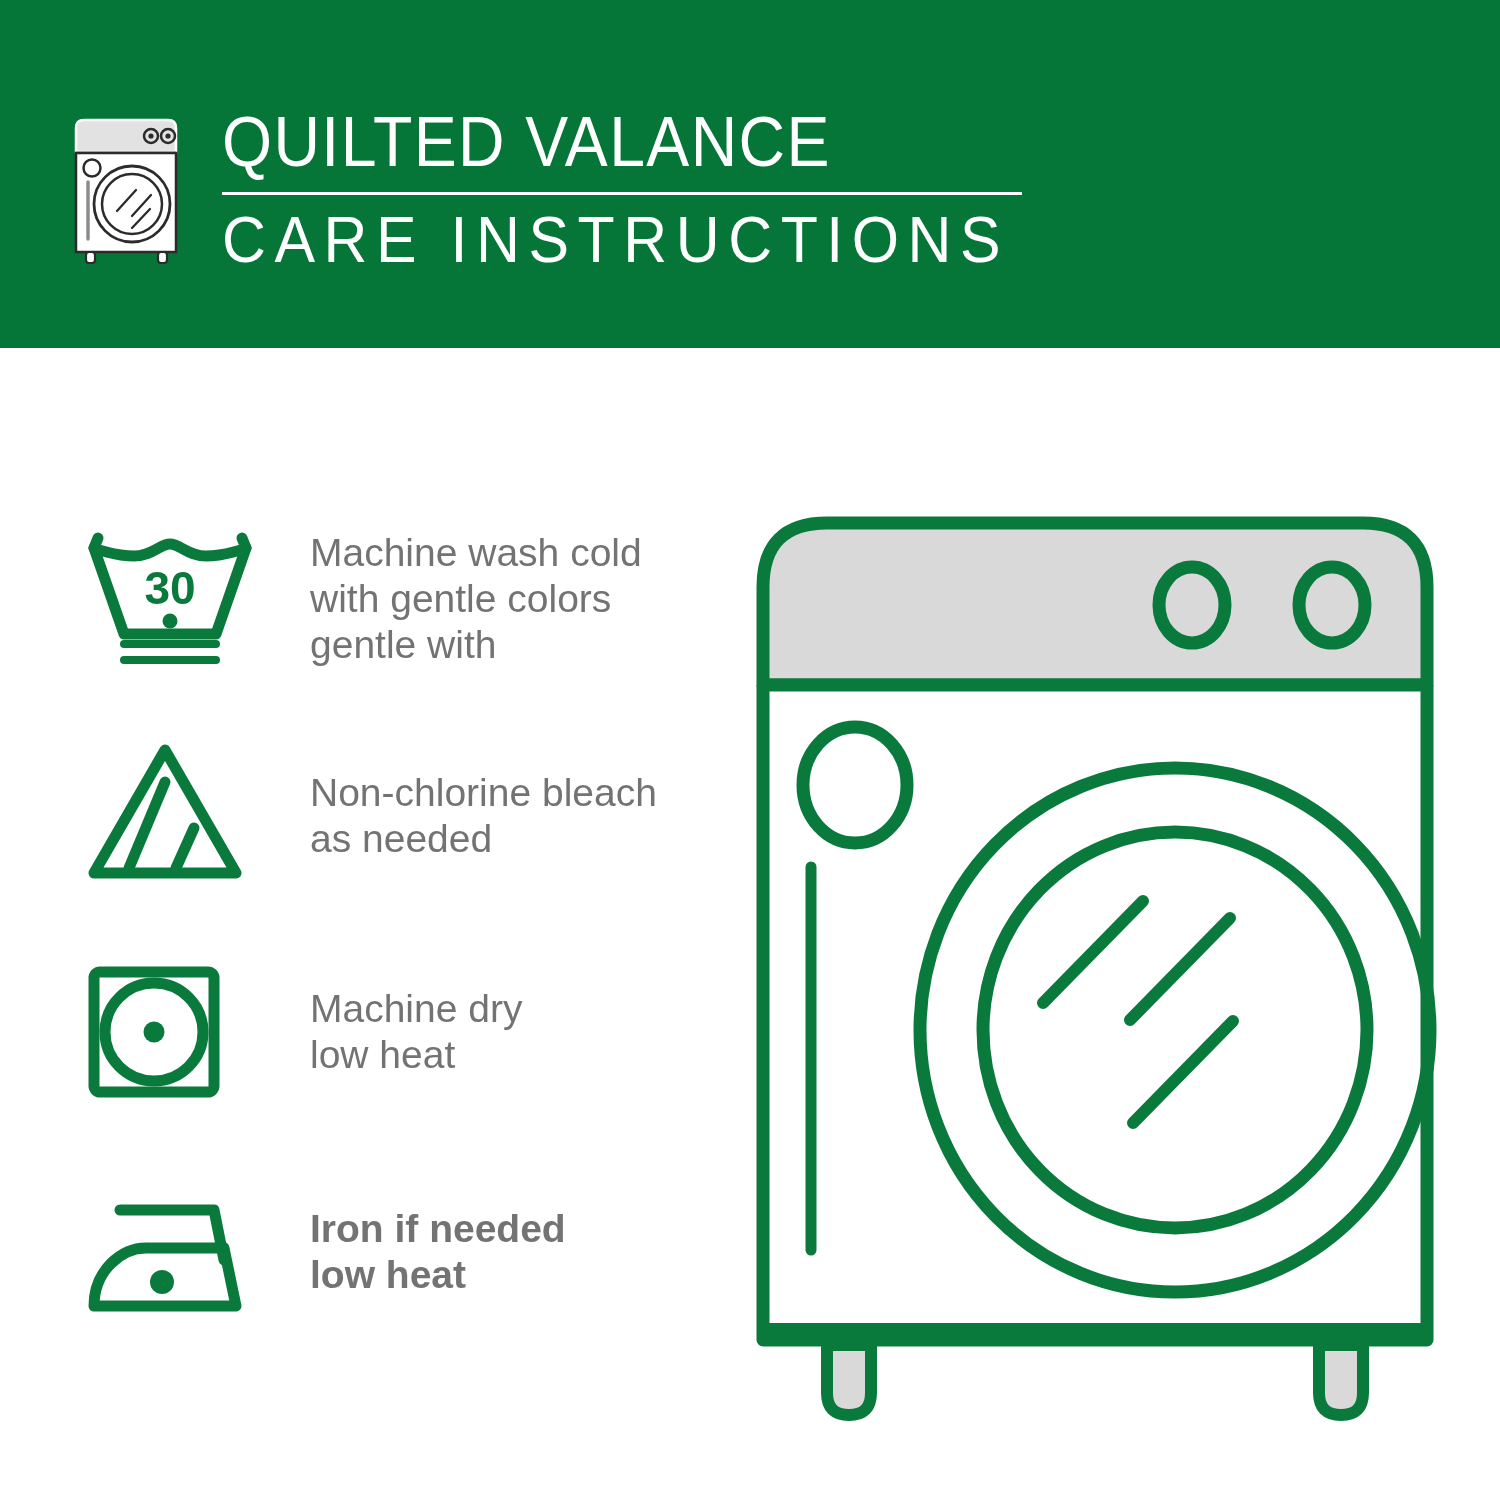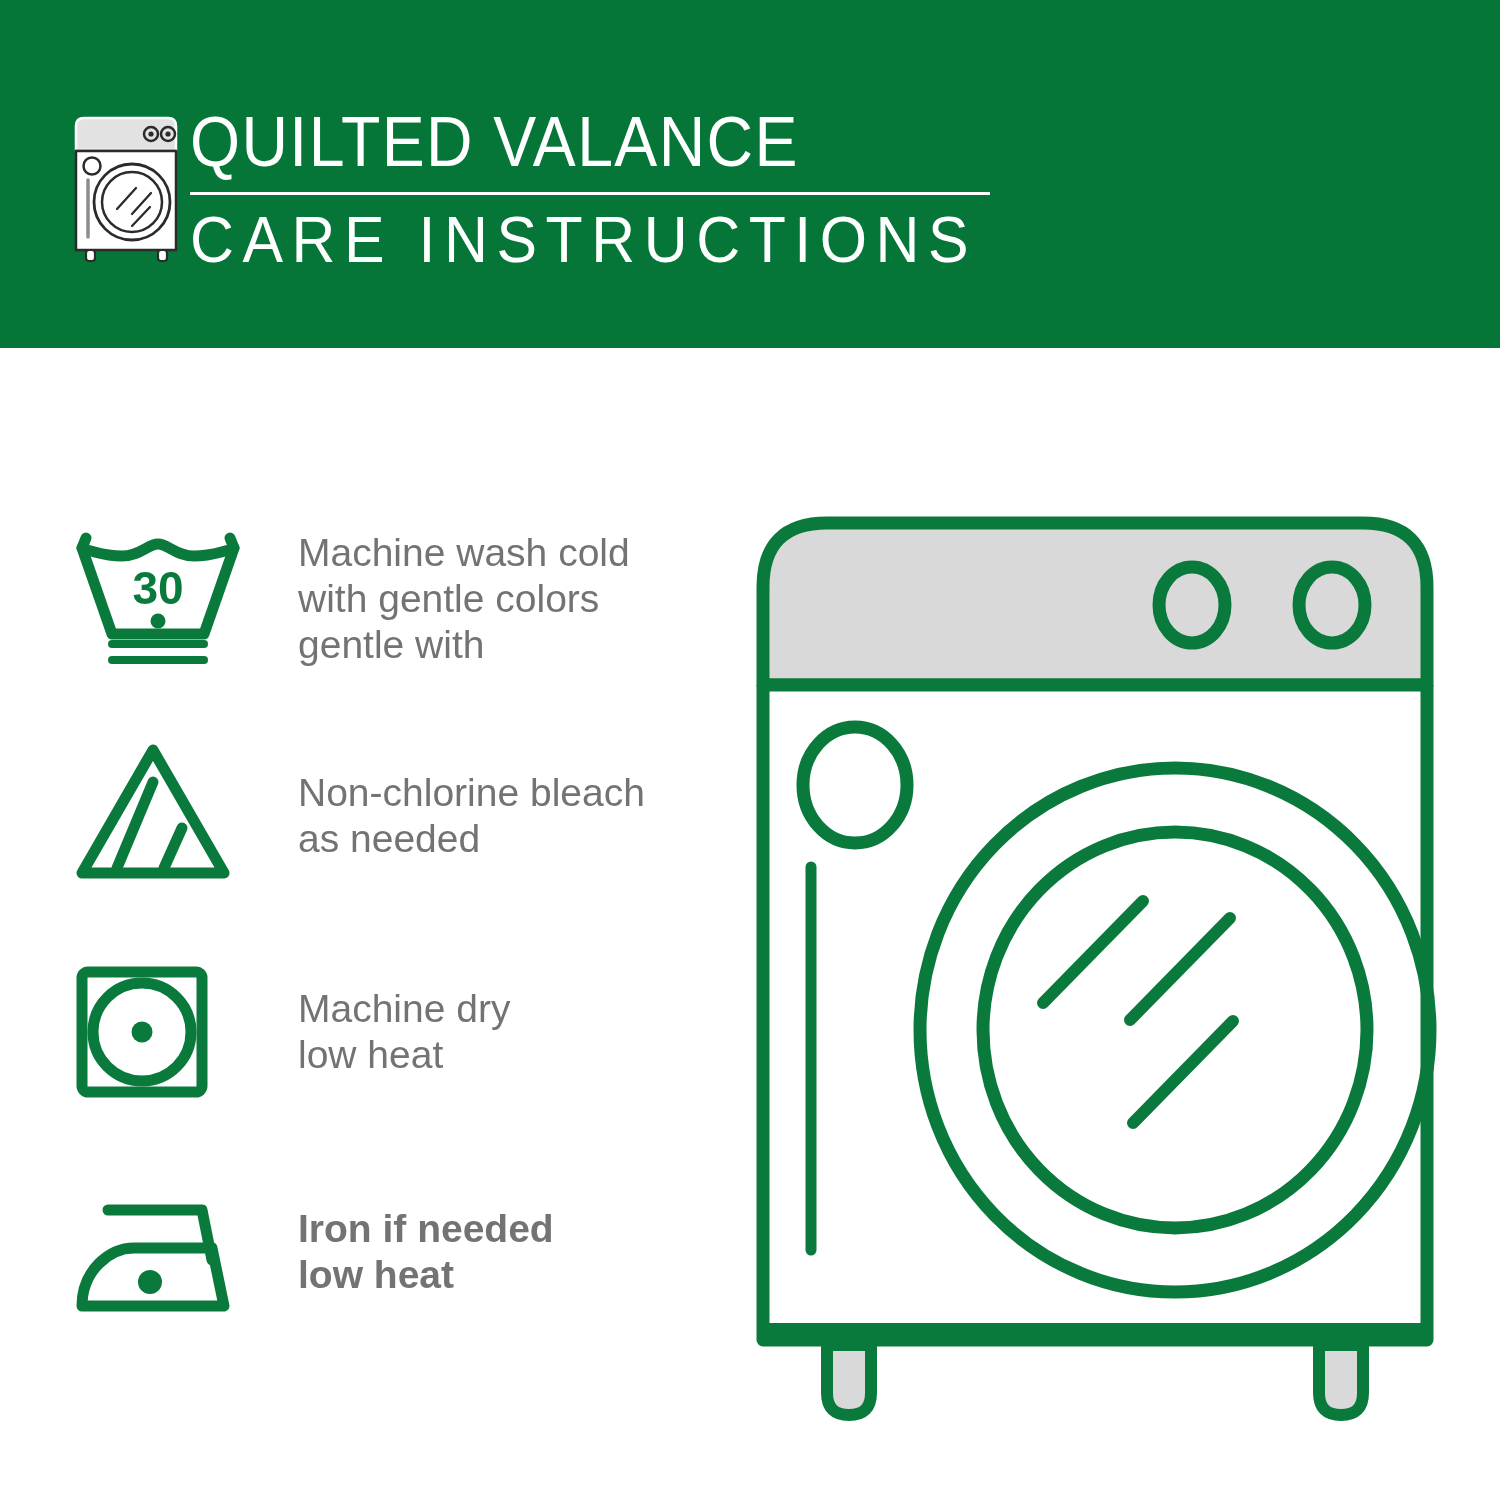--- a/index.html
+++ b/index.html
@@ -25,21 +25,22 @@
     width: 1500px;
     height: 348px;
     background: #057637;
   }
 
   .header-inner {
     position: absolute;
     left: 62px;
     top: 104px;
     display: flex;
-    align-items: flex-start;
+    align-items: center;
+    gap: 32px;
   }
 
   .header-icon {
     width: 128px;
     height: 160px;
     flex: 0 0 auto;
     margin-top: 6px;
   }
 
   .title-block {
@@ -74,21 +75,21 @@
     font-weight: 400;
     letter-spacing: 9px;
     transform: scaleX(0.95);
     transform-origin: left center;
     white-space: nowrap;
   }
 
   
   .care-list {
     position: absolute;
-    left: 72px;
+    left: 84px;
     top: 500px;
     width: 620px;
   }
 
   .care-row {
     display: flex;
     align-items: flex-start;
     height: 220px;
   }
 

